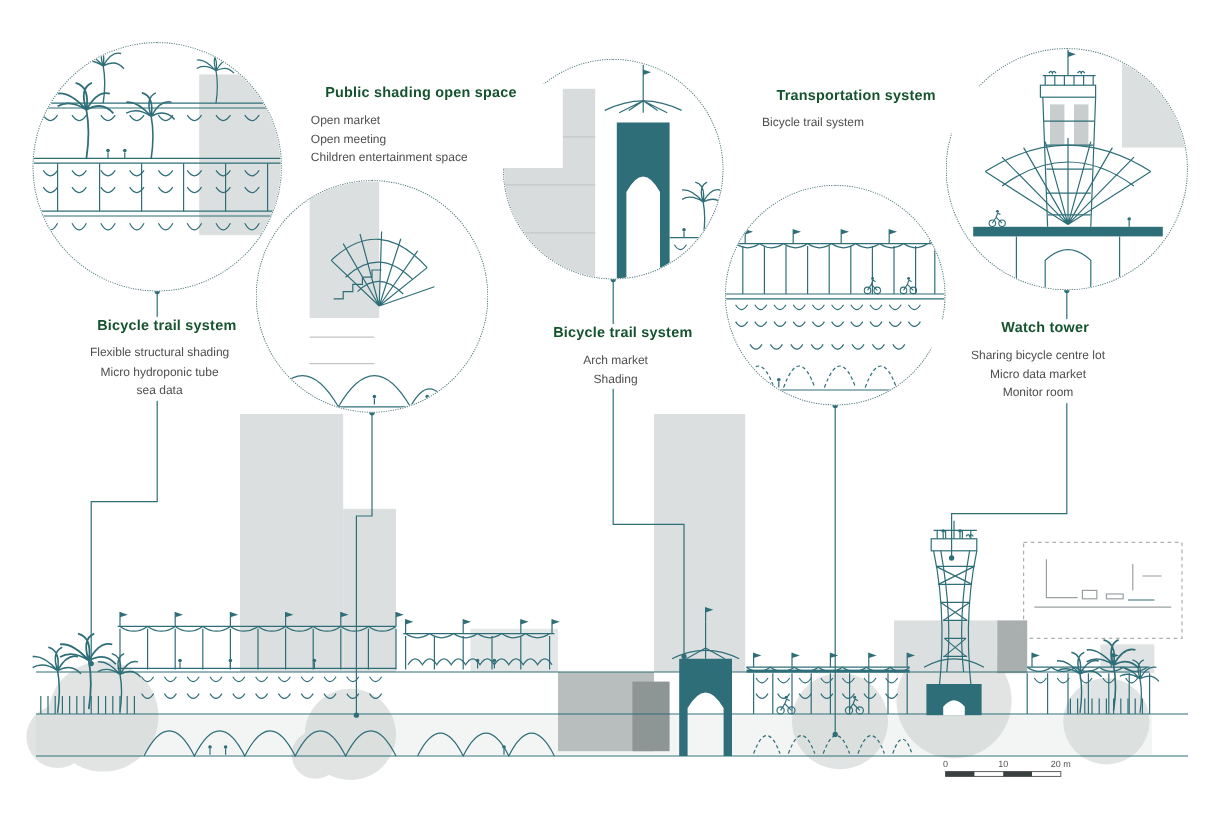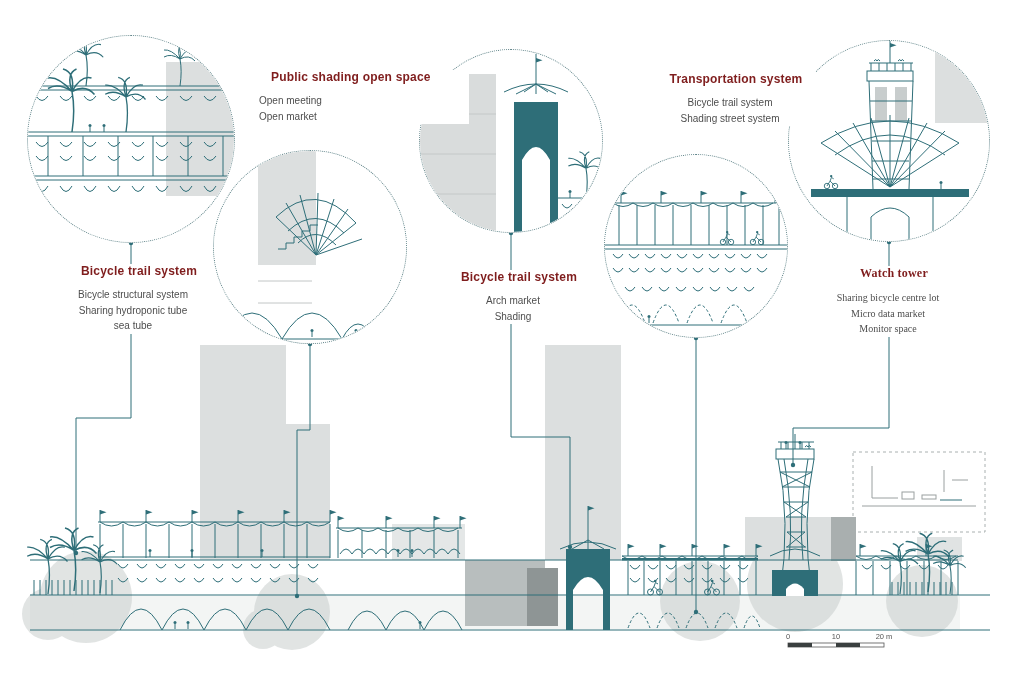--- a/index.html
+++ b/index.html
@@ -3,21 +3,21 @@
 <meta charset="utf-8">
 <style>
   html,body{margin:0;padding:0;background:#fff;}
   #canvas{position:relative;width:1024px;height:690px;background:#ffffff;overflow:hidden;
           font-family:"Liberation Sans",sans-serif;}
   #section-svg{position:absolute;left:0;top:0;z-index:1;}
   .callout-circle{position:absolute;border-radius:50%;border:1.5px dotted #5d8287;
                   background:#fff;overflow:hidden;z-index:2;box-sizing:border-box;}
   .callout-circle svg{display:block;}
   .label-block{position:absolute;z-index:3;background:#fff;}
-  .label-block .title{font-size:12px;font-weight:bold;color:#7f1d1d;margin:0 0 9px 0;letter-spacing:.2px;padding-left:12px;}
+  .label-block .title{font-size:12px;font-weight:bold;color:#14532d;margin:0 0 9px 0;letter-spacing:.2px;padding-left:12px;}
   .label-block .line{font-size:10px;color:#4e4e4e;line-height:1.55;margin:0;}
   .center{text-align:center;}
   .t{stroke:#2e6e78;fill:none;stroke-width:1;}
   .dash{stroke-dasharray:3 2.2;}
   svg text{font-family:"Liberation Sans",sans-serif;font-size:7.5px;fill:#555;}
 </style>
 </head>
 <body>
 
 <div id="canvas">
@@ -324,43 +324,43 @@
         <path d="M82,202 V176 Q101,158 120,176 V202"></path>
         <path d="M58,156 V200 M144,156 V200"></path>
         <use href="#cyclist" transform="translate(42,145) scale(0.9)"></use>
         <use href="#person" transform="translate(152,148)"></use>
       </g>
     </svg>
   </div>
 
   <div class="label-block" style="left:259px;top:70px;width:210px;">
     <div class="title">Public shading open space</div>
+    <div class="line">Open market</div>
     <div class="line">Open meeting</div>
-    <div class="line">Open market</div>
-  </div>
-
-  <div class="label-block" style="left:635px;top:72px;width:190px;text-align:center;">
+    <div class="line">Children entertainment space</div>
+  </div>
+
+  <div class="label-block" style="left:635px;top:72px;width:190px;">
     <div class="title">Transportation system</div>
     <div class="line">Bicycle trail system</div>
-    <div class="line">Shading street system</div>
   </div>
 
   <div class="label-block center" style="left:53px;top:264px;width:160px;">
     <div class="title">Bicycle trail system</div>
-    <div class="line">Bicycle structural system</div>
-    <div class="line">Sharing hydroponic tube</div>
-    <div class="line">sea tube</div>
+    <div class="line">Flexible structural shading</div>
+    <div class="line">Micro hydroponic tube</div>
+    <div class="line">sea data</div>
   </div>
 
   <div class="label-block center" style="left:425px;top:270px;width:176px;">
     <div class="title">Bicycle trail system</div>
     <div class="line">Arch market</div>
     <div class="line">Shading</div>
   </div>
 
-  <div class="label-block center" style="left:799px;top:266px;width:178px;font-family:Liberation Serif, serif;">
+  <div class="label-block center" style="left:776px;top:266px;width:178px;">
     <div class="title">Watch tower</div>
     <div class="line">Sharing bicycle centre lot</div>
     <div class="line">Micro data market</div>
-    <div class="line">Monitor space</div>
+    <div class="line">Monitor room</div>
   </div>
 
 </div>
 
 </body></html>

